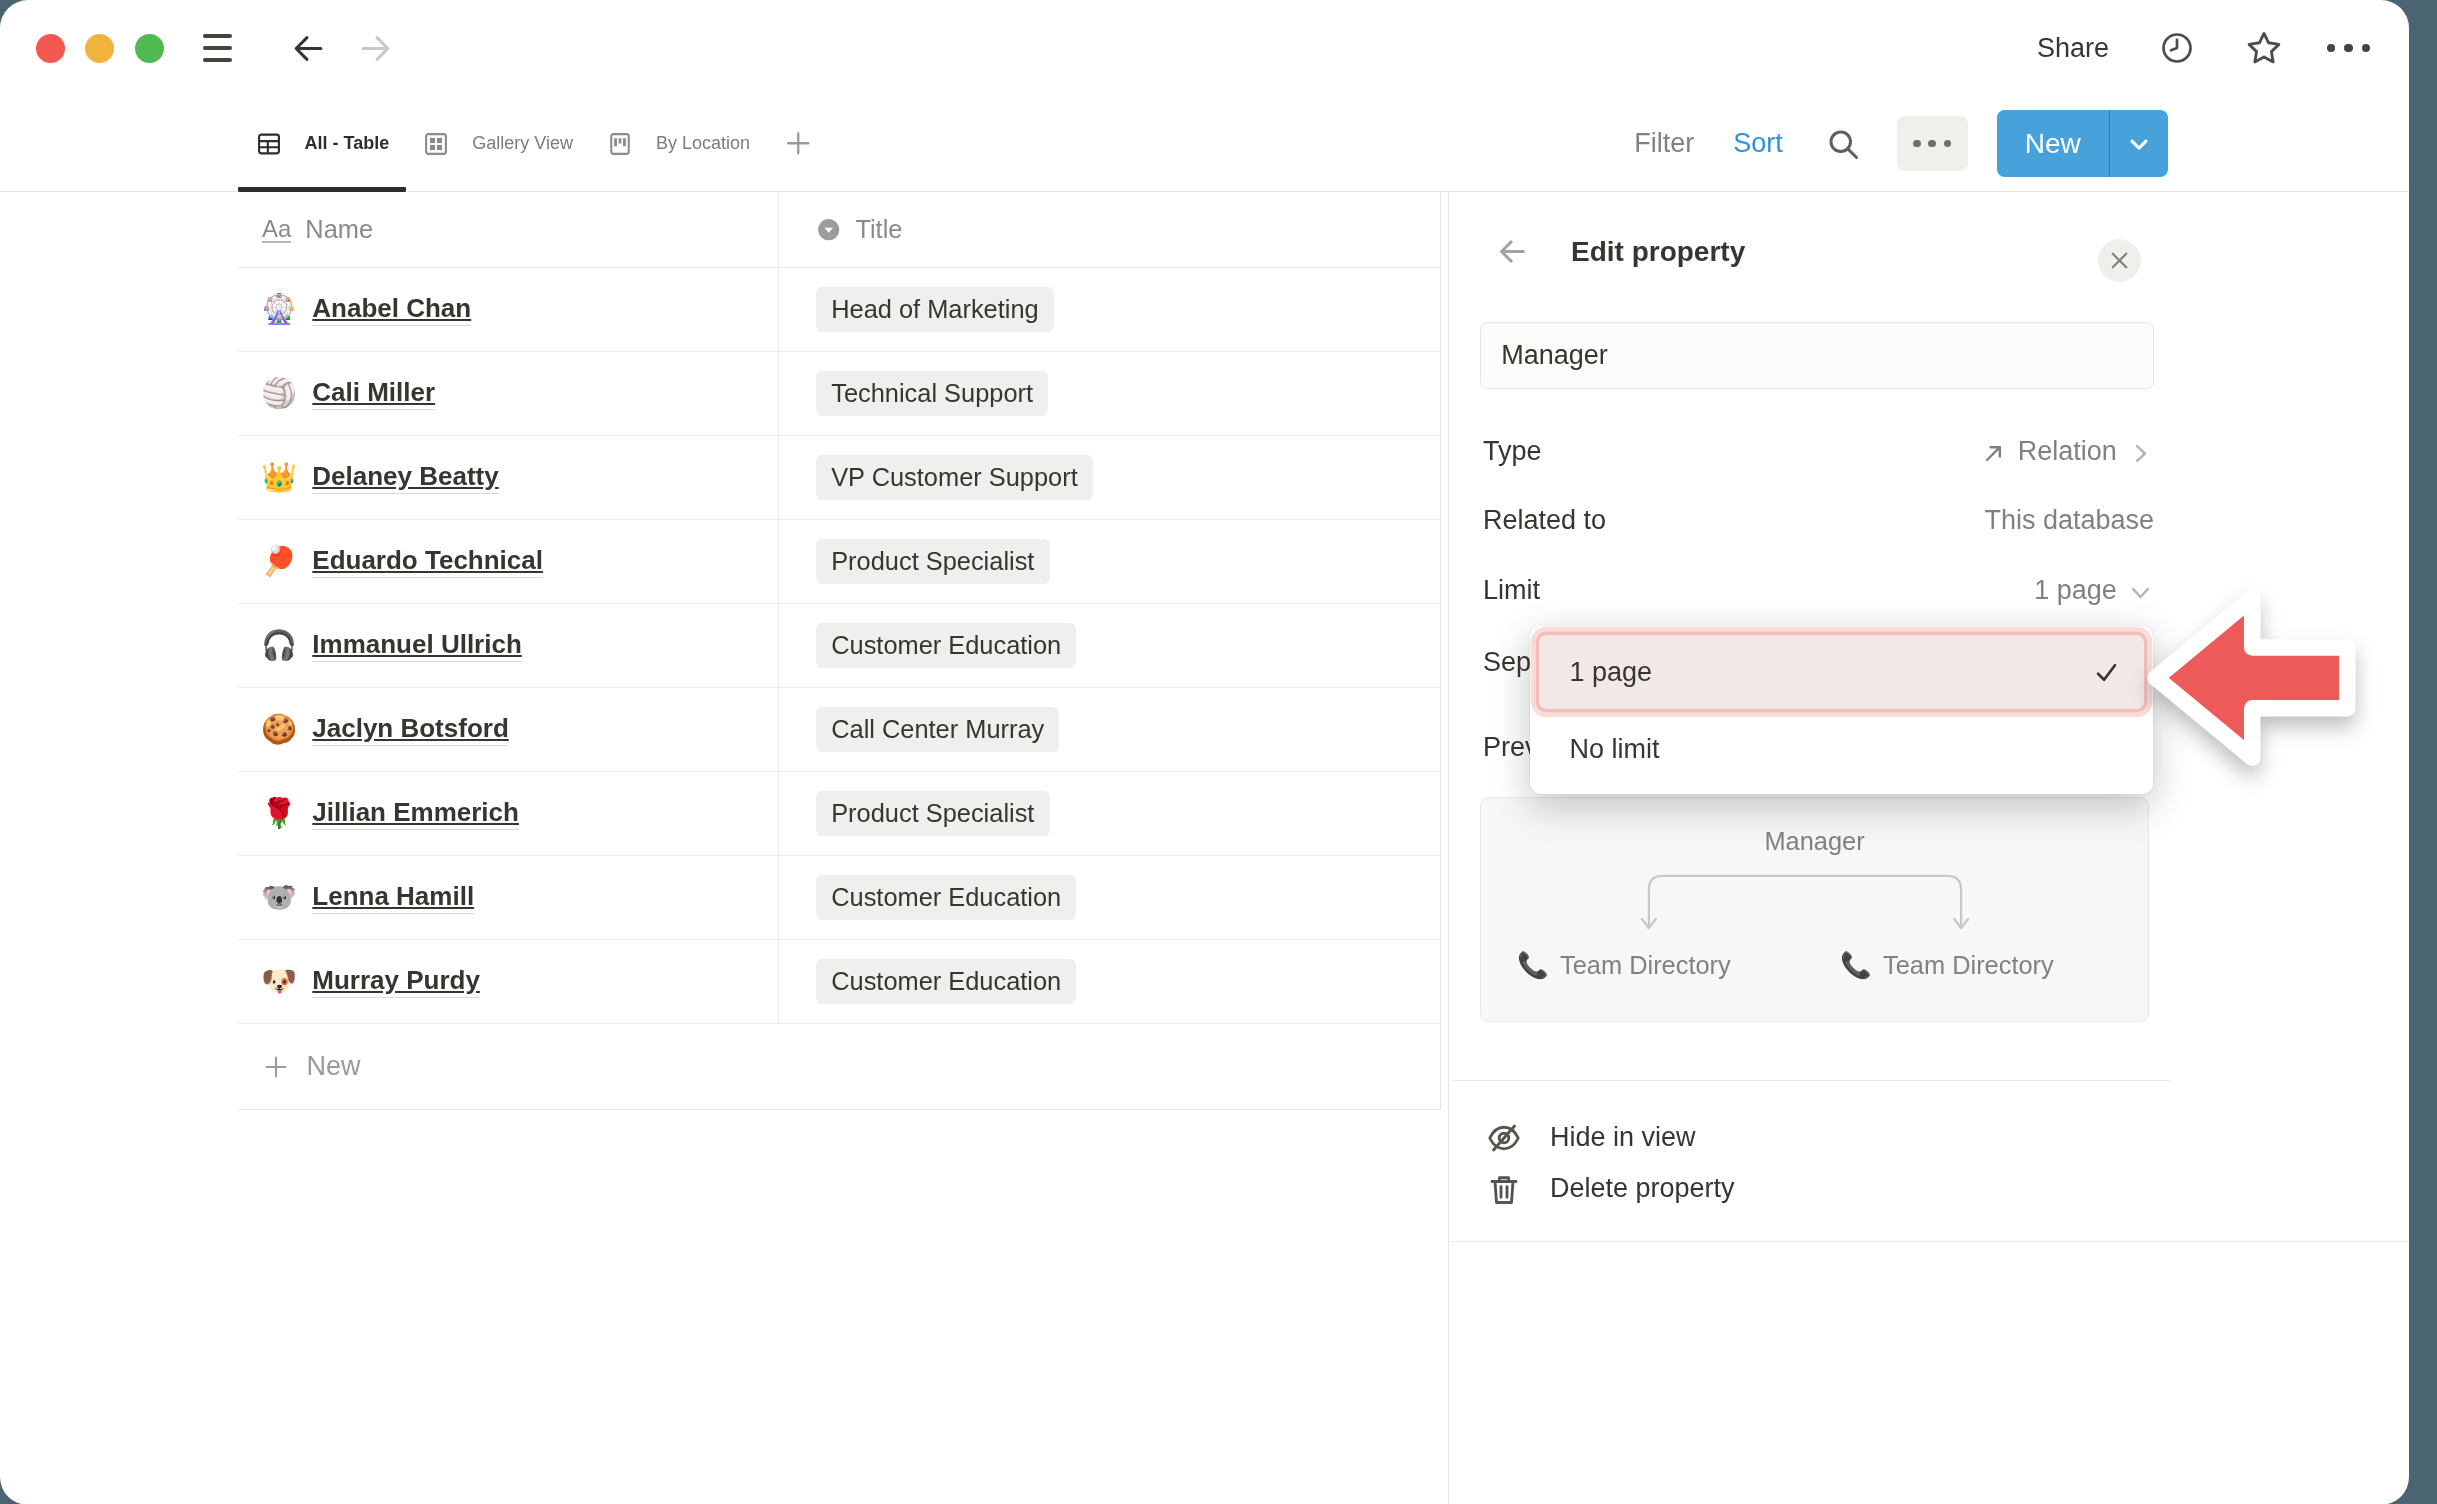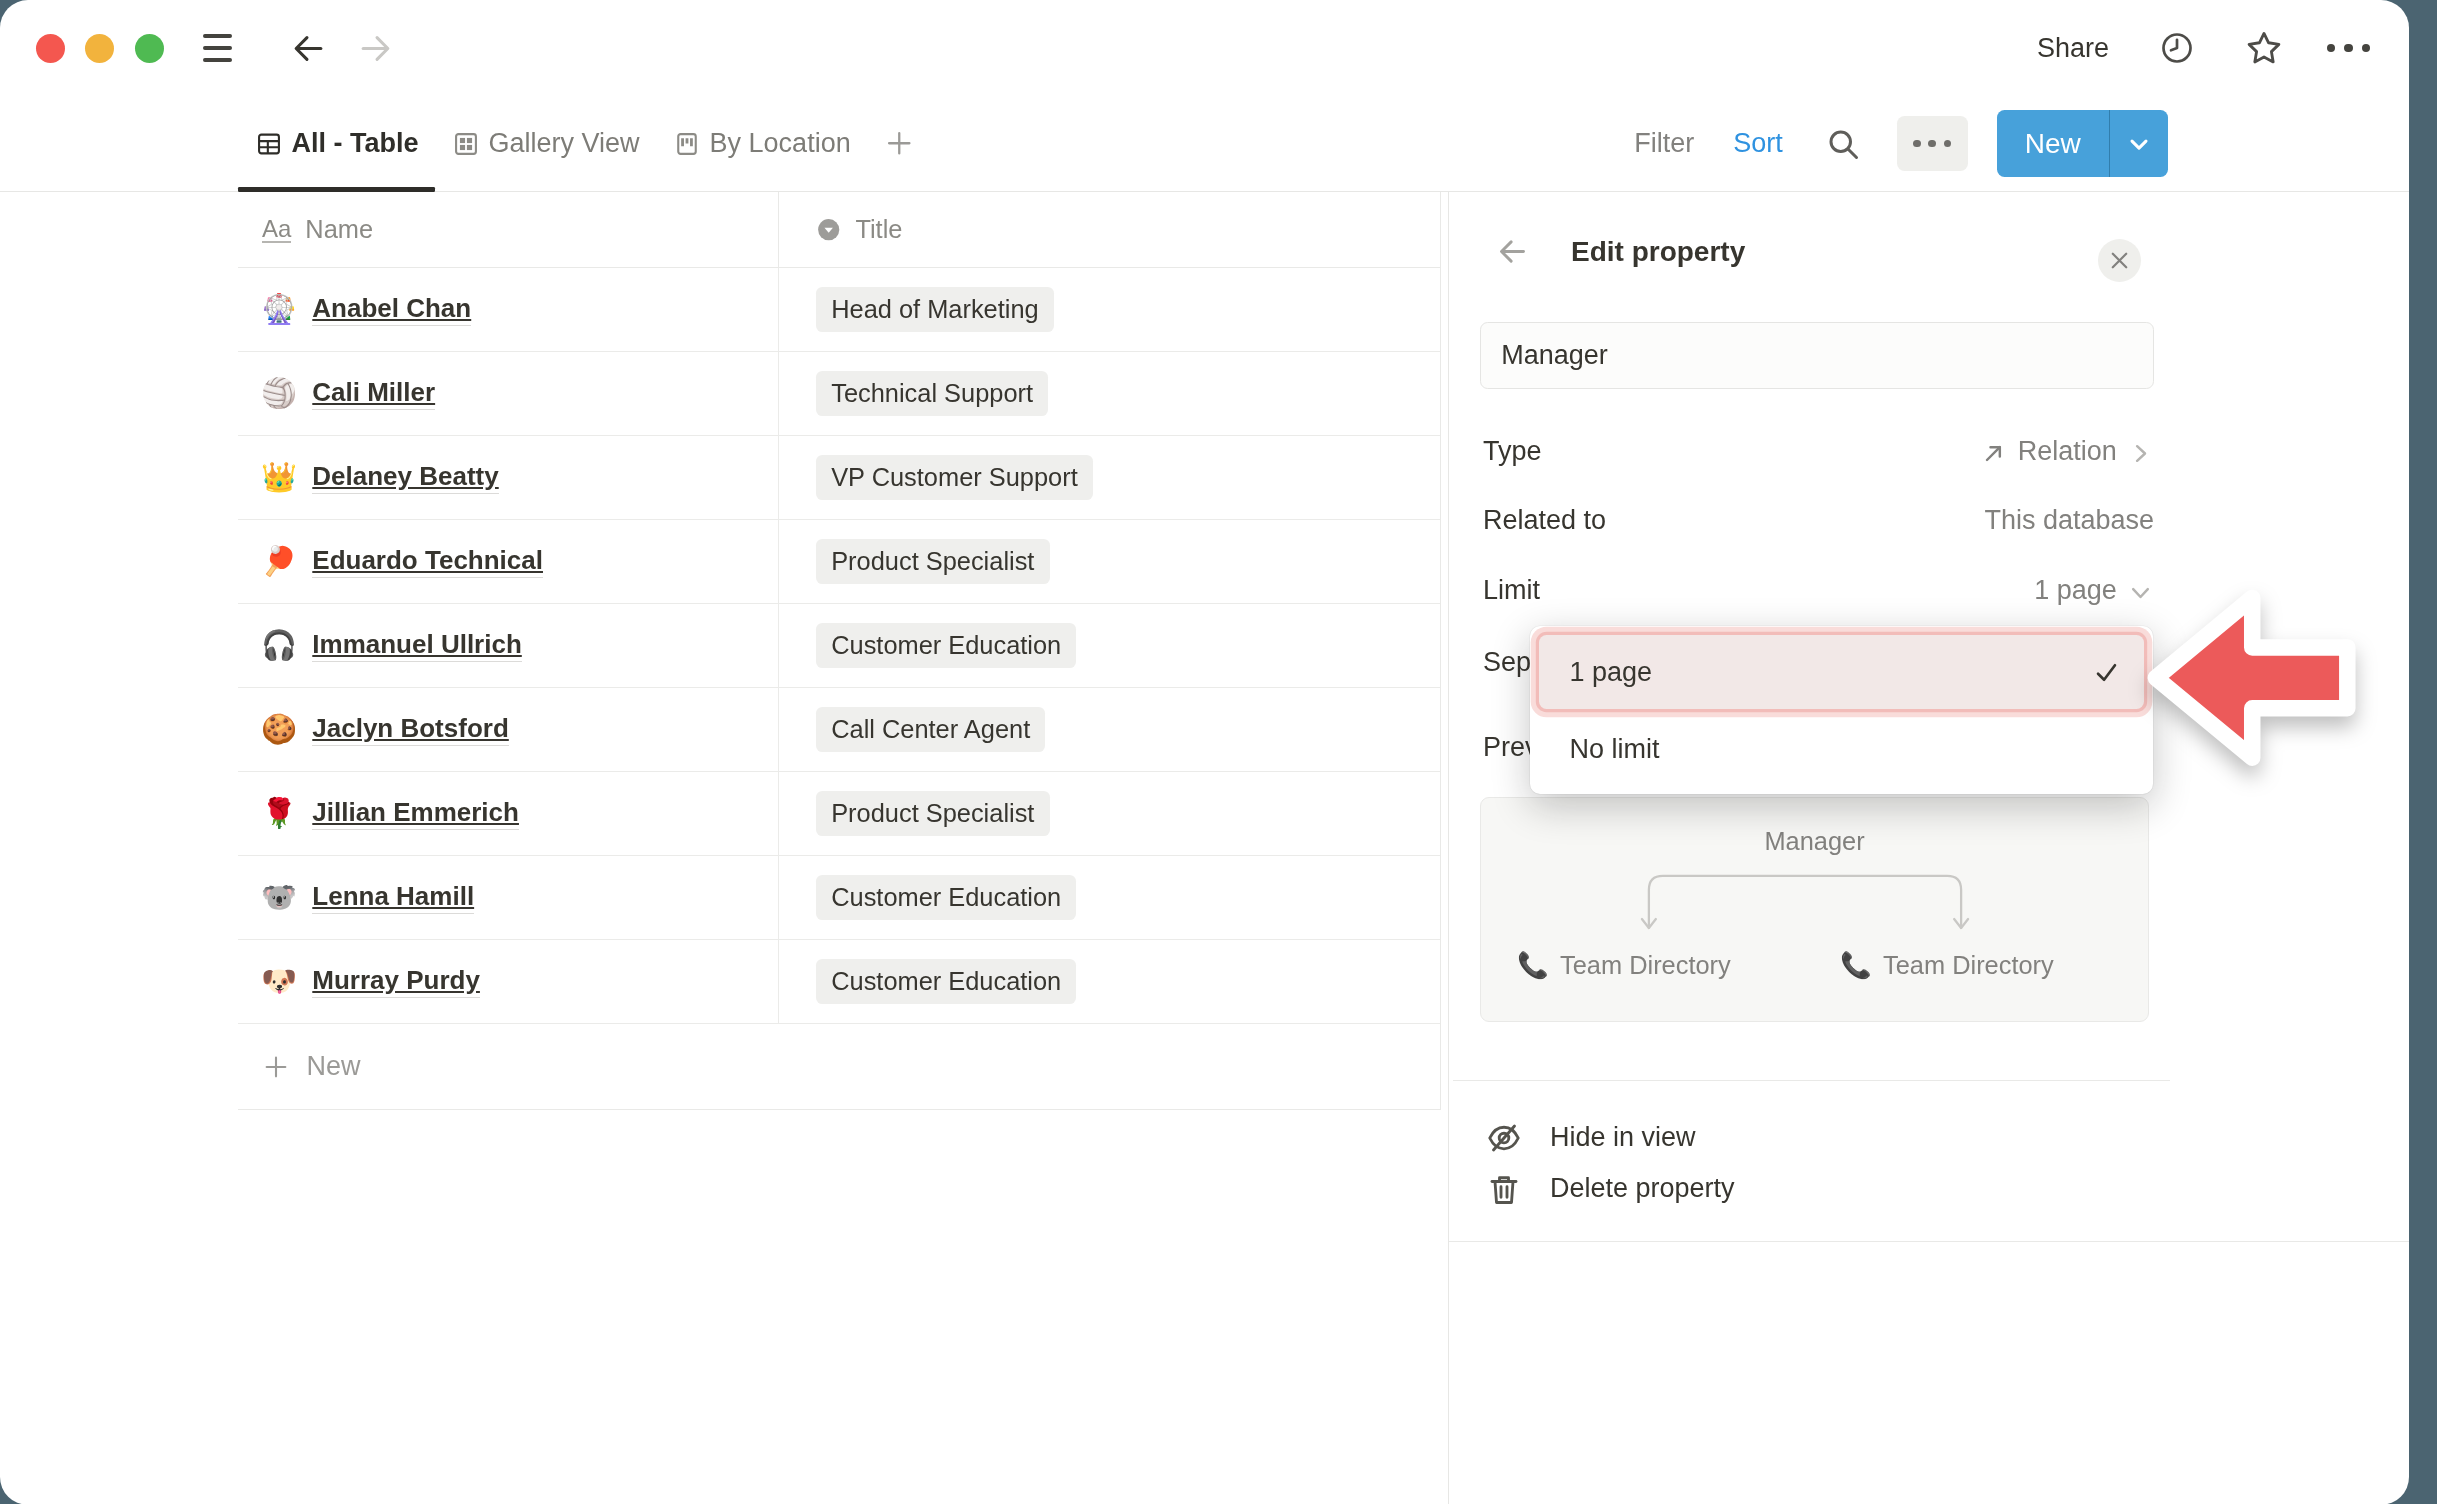--- a/index.html
+++ b/index.html
@@ -26,22 +26,22 @@
   .share{font-size:27px;color:#37352f;}
   .tb-ic{margin-left:50px;display:flex;align-items:center;}
   .dots3{margin-left:44px;display:flex;gap:9px;}
   .dots3 i{width:8.3px;height:8.3px;border-radius:50%;background:#45443f;display:block;}
   
   .tabbar{
     height:95px;border-bottom:1.3px solid #e7e7e5;
     display:flex;align-items:center;padding-left:238px;padding-right:241px;
     position:relative;
   }
-  .tab{display:flex;align-items:center;gap:9px;padding:0 16.5px;height:100%;
-       position:relative;font-size:27px;color:#7d7c77;}
+  .tab{display:flex;align-items:center;gap:22px;padding:0 16.5px;height:100%;
+       position:relative;font-size:18px;color:#7d7c77;}
   .tab.active{color:#2f2e2a;font-weight:600;}
   .tab.active .underline{
     position:absolute;left:0;right:0;bottom:-1.3px;height:5.1px;background:#2e2d29;border-radius:1.3px;}
   .addview{margin-left:16.5px;color:#9b9a97;}
   .toolbar{margin-left:auto;display:flex;align-items:center;}
   .filter{font-size:27px;color:#82817e;}
   .sort{font-size:27px;color:#2f92e0;margin-left:39px;}
   .searchbtn{margin-left:42px;display:flex;}
   .morechip{margin-left:36px;width:71px;height:55px;border-radius:7.6px;background:#efefec;
             display:flex;align-items:center;justify-content:center;gap:7.6px;}
@@ -292,21 +292,21 @@
           <div class="cell title-cell">
             <span class="chip">Customer Education</span>
           </div>
         </div>
         <div class="trow">
           <div class="cell name-cell">
             <span class="emoji">🍪</span>
             <span class="pname">Jaclyn Botsford</span>
           </div>
           <div class="cell title-cell">
-            <span class="chip">Call Center Agent</span>
+            <span class="chip">Call Center Murray</span>
           </div>
         </div>
         <div class="trow">
           <div class="cell name-cell">
             <span class="emoji">🌹</span>
             <span class="pname">Jillian Emmerich</span>
           </div>
           <div class="cell title-cell">
             <span class="chip">Product Specialist</span>
           </div>

